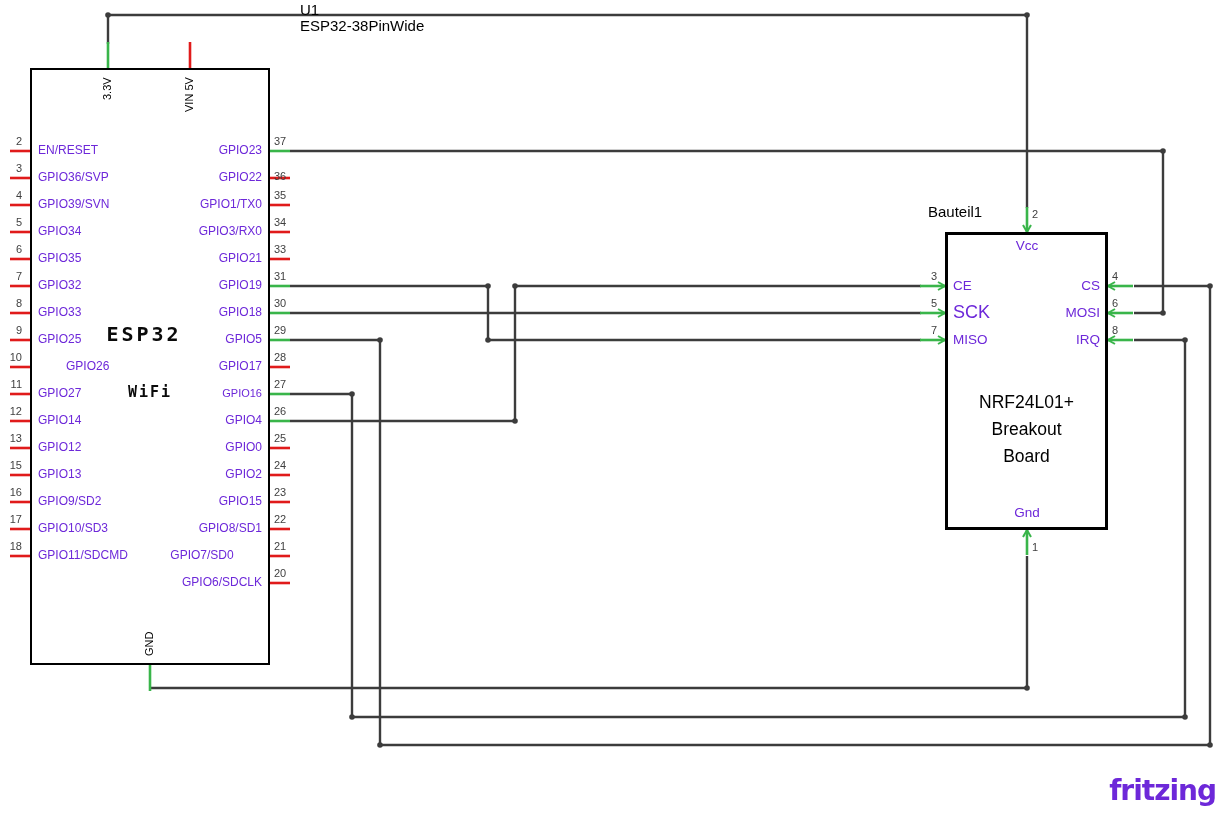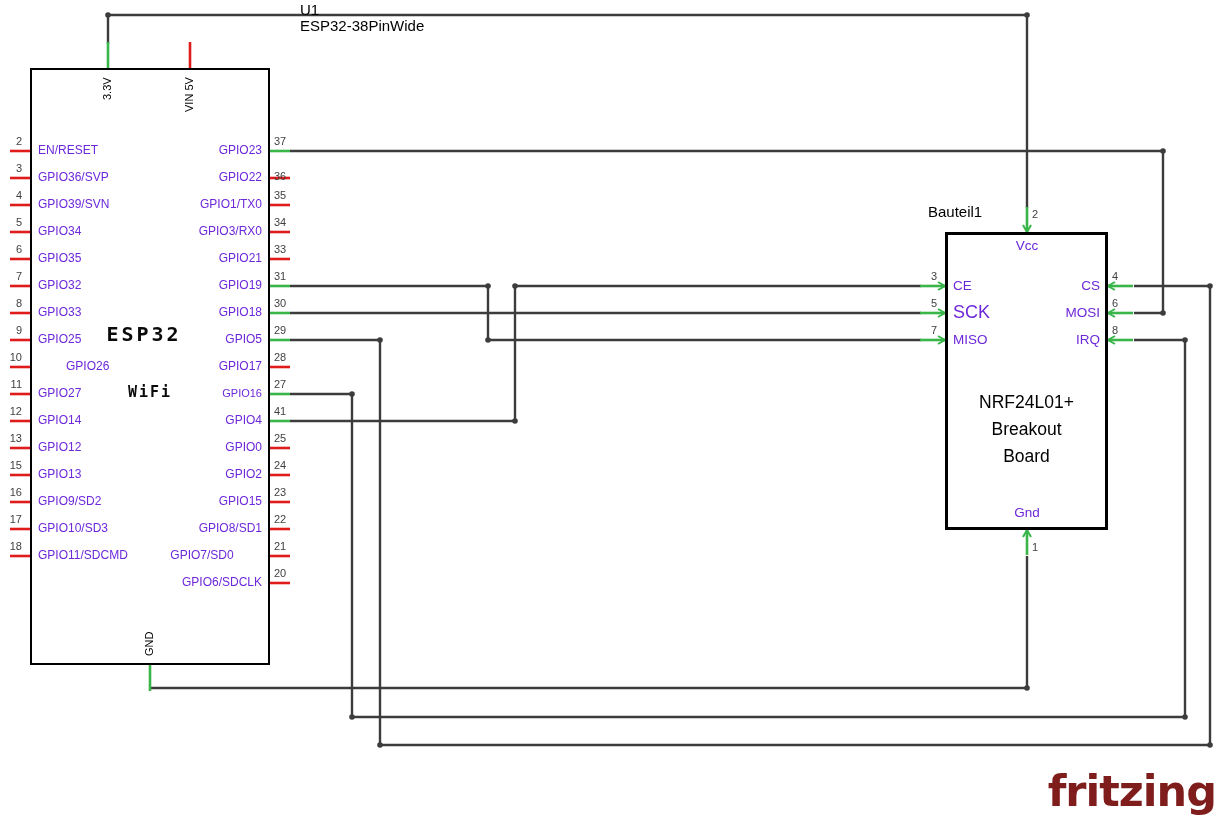--- a/index.html
+++ b/index.html
@@ -10,22 +10,22 @@
   .ref{position:absolute;font-size:15px;color:#000;white-space:nowrap;line-height:15px;}
   .pin-label{position:absolute;color:#6d28d9;white-space:nowrap;line-height:15px;}
   .num{position:absolute;font-size:11px;color:#3f3f3f;white-space:nowrap;line-height:12px;}
   .vlabel{position:absolute;font-size:11px;color:#000;white-space:nowrap;line-height:13px;
           transform-origin:0 0;transform:rotate(-90deg);}
   .esp-main{position:absolute;text-align:center;font-family:"DejaVu Sans Mono",monospace;
             font-weight:bold;font-size:20px;letter-spacing:3px;color:#0a0a0a;}
   .esp-sub{position:absolute;text-align:center;font-family:"DejaVu Sans Mono",monospace;
            font-weight:bold;font-size:15px;letter-spacing:2px;color:#0a0a0a;}
   .nrf-line{position:absolute;text-align:center;font-size:17.5px;font-weight:500;color:#000;line-height:20px;}
-  .watermark{position:absolute;right:6px;top:768px;font-size:43px;font-weight:bold;letter-spacing:-1px;
-             color:#7f1d1d;font-family:"DejaVu Sans",sans-serif;line-height:46px;}
+  .watermark{position:absolute;right:6px;top:768px;font-size:28px;font-weight:bold;letter-spacing:-1px;
+             color:#6d28d9;font-family:"DejaVu Sans",sans-serif;line-height:46px;}
 </style>
 </head>
 <body>
 
 <div id="canvas">
   <svg id="wire-layer" width="1222" height="820" viewBox="0 0 1222 820">
       <polyline points="108,44 108,15 1027,15 1027,208" fill="none" stroke="#3c3c3c" stroke-width="2.4"></polyline>
       <circle cx="108" cy="15" r="2.8" fill="#3c3c3c"></circle>
       <circle cx="1027" cy="15" r="2.8" fill="#3c3c3c"></circle>
       <polyline points="150,688 1027,688 1027,556" fill="none" stroke="#3c3c3c" stroke-width="2.4"></polyline>
@@ -154,21 +154,21 @@
     <div class="num" style="left: 274px; top: 270px;">31</div>
     <div class="pin-label" style="left: 142px; top: 278px; width: 120px; text-align: right; font-size: 12px;">GPIO19</div>
     <div class="num" style="left: 274px; top: 297px;">30</div>
     <div class="pin-label" style="left: 142px; top: 305px; width: 120px; text-align: right; font-size: 12px;">GPIO18</div>
     <div class="num" style="left: 274px; top: 324px;">29</div>
     <div class="pin-label" style="left: 142px; top: 332px; width: 120px; text-align: right; font-size: 12px;">GPIO5</div>
     <div class="num" style="left: 274px; top: 351px;">28</div>
     <div class="pin-label" style="left: 142px; top: 359px; width: 120px; text-align: right; font-size: 12px;">GPIO17</div>
     <div class="num" style="left: 274px; top: 378px;">27</div>
     <div class="pin-label" style="left: 142px; top: 386px; width: 120px; text-align: right; font-size: 11px;">GPIO16</div>
-    <div class="num" style="left: 274px; top: 405px;">41</div>
+    <div class="num" style="left: 274px; top: 405px;">26</div>
     <div class="pin-label" style="left: 142px; top: 413px; width: 120px; text-align: right; font-size: 12px;">GPIO4</div>
     <div class="num" style="left: 274px; top: 432px;">25</div>
     <div class="pin-label" style="left: 142px; top: 440px; width: 120px; text-align: right; font-size: 12px;">GPIO0</div>
     <div class="num" style="left: 274px; top: 459px;">24</div>
     <div class="pin-label" style="left: 142px; top: 467px; width: 120px; text-align: right; font-size: 12px;">GPIO2</div>
     <div class="num" style="left: 274px; top: 486px;">23</div>
     <div class="pin-label" style="left: 142px; top: 494px; width: 120px; text-align: right; font-size: 12px;">GPIO15</div>
     <div class="num" style="left: 274px; top: 513px;">22</div>
     <div class="pin-label" style="left: 142px; top: 521px; width: 120px; text-align: right; font-size: 12px;">GPIO8/SD1</div>
     <div class="num" style="left: 274px; top: 540px;">21</div>

